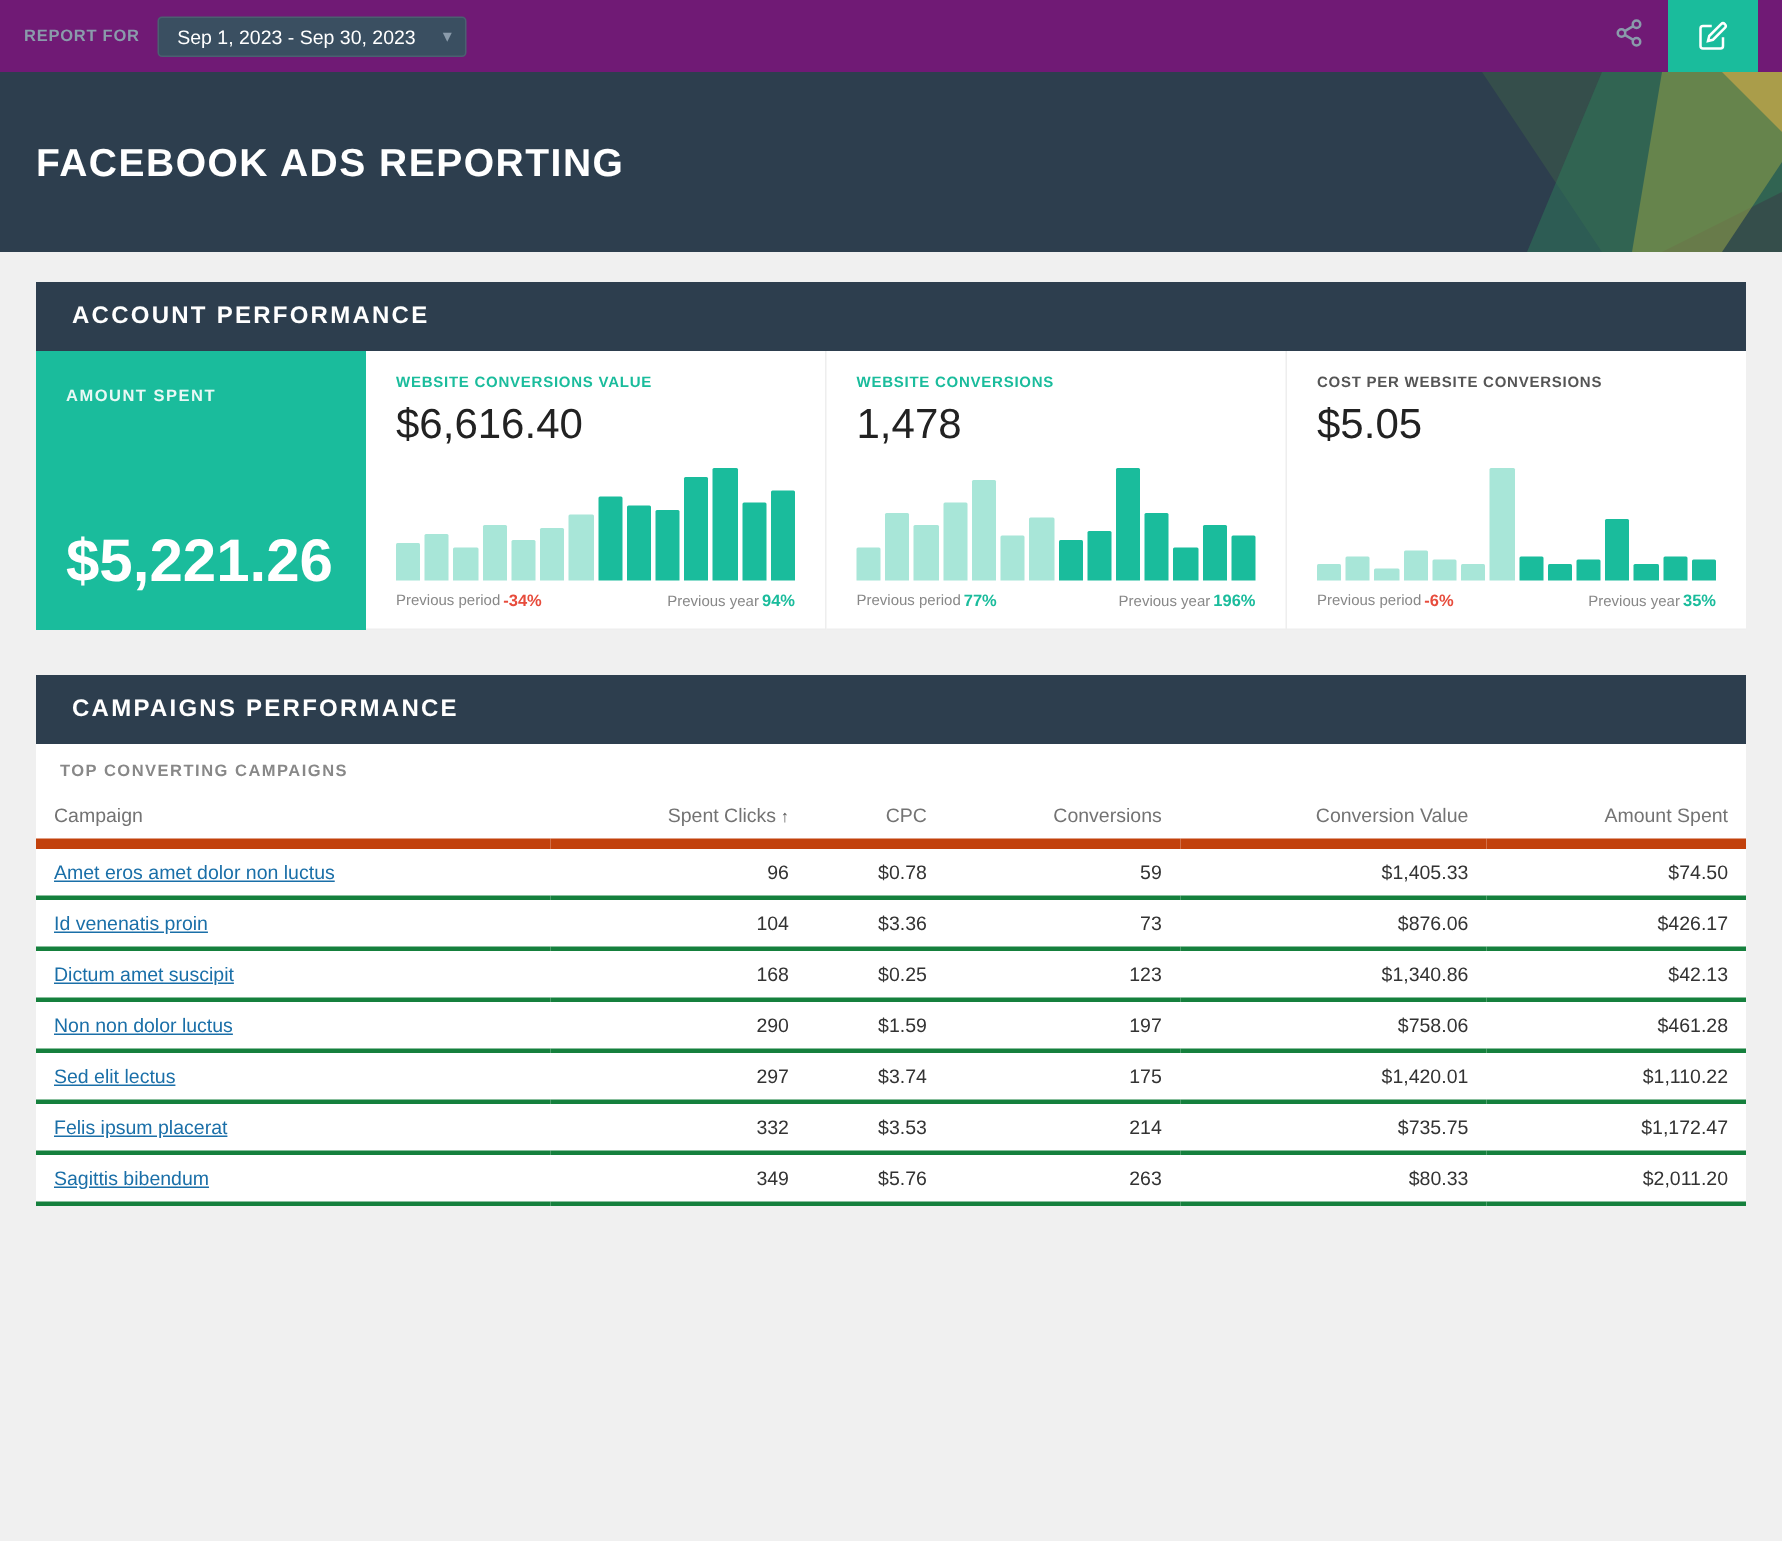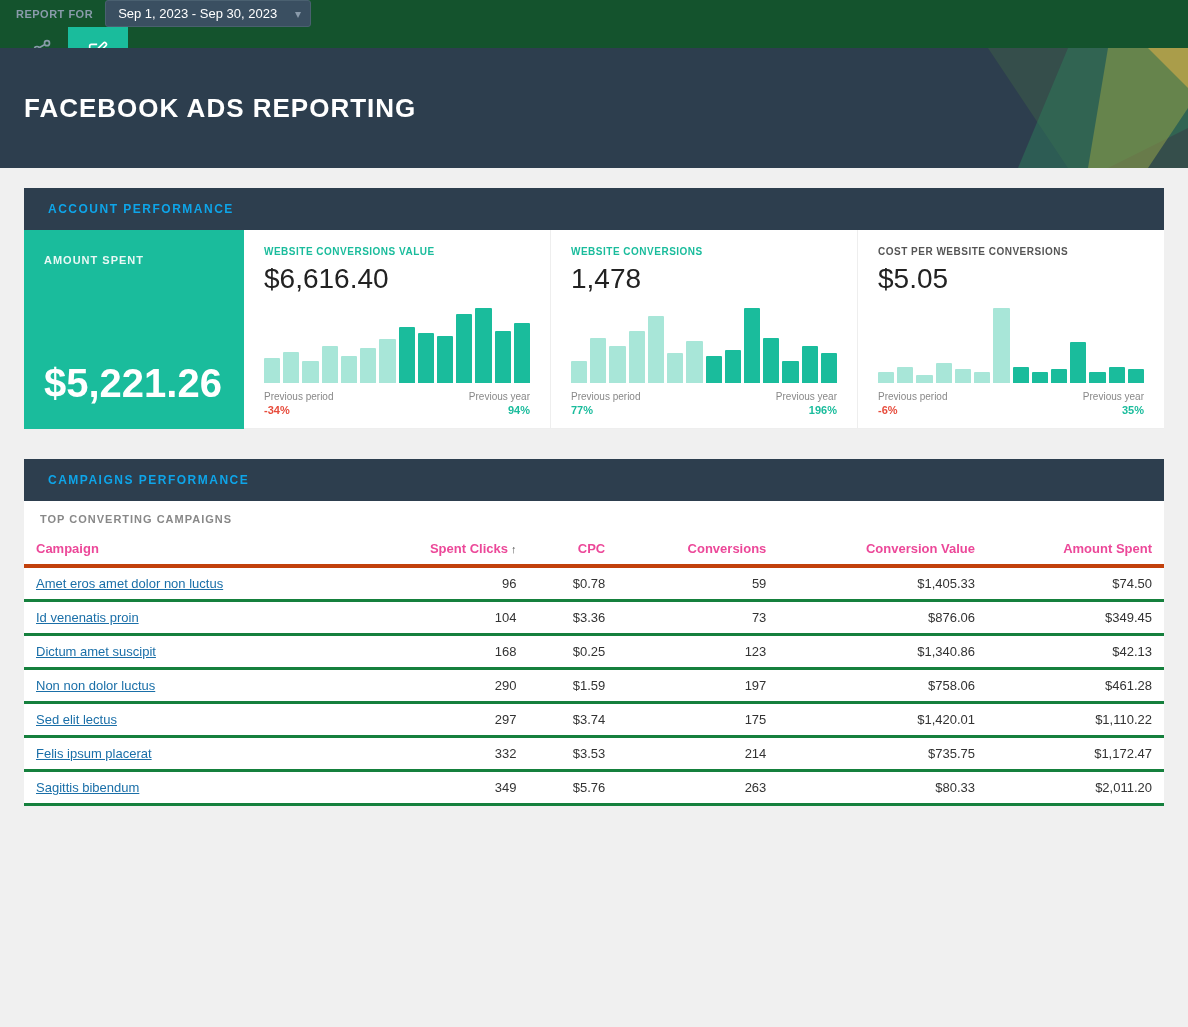--- a/index.html
+++ b/index.html
@@ -1,26 +1,25 @@
 <!DOCTYPE html>
 <html><head>
   <meta charset="utf-8">
   <style>
     * { box-sizing: border-box; margin: 0; padding: 0; }
     body { font-family: 'Arial', sans-serif; background: #f0f0f0; min-width: 1188px; }
 
     
     .top-nav {
-      background: #14532d;
-      display: flex;
-      align-items: flex-start;
+      background: #701a75;
+      display: flex;
+      align-items: center;
       justify-content: space-between;
       padding: 0 16px;
       height: 48px;
-      flex-direction: column;
     }
     .top-nav-left { display: flex; align-items: center; gap: 12px; }
     .report-for-label { color: #8a9bab; font-size: 11px; font-weight: bold; letter-spacing: 0.5px; }
     .date-range-select {
       background: #3a4f61;
       border: 1px solid #4a6070;
       color: #fff;
       padding: 5px 32px 5px 12px;
       font-size: 13px;
       border-radius: 3px;
@@ -86,23 +85,23 @@
       width: 400px;
       height: 120px;
     }
 
     
     .main-content { padding: 20px 24px; background: #f0f0f0; }
 
     
     .section-header {
       background: #2d3e4e;
-      color: #0ea5e9;
+      color: #ffffff;
       padding: 14px 24px;
-      font-size: 12px;
+      font-size: 16px;
       font-weight: bold;
       letter-spacing: 1.5px;
       margin-bottom: 0;
     }
 
     
     .account-perf-section { margin-bottom: 30px; }
     .account-perf-cards {
       display: flex;
       gap: 0;
@@ -172,43 +171,43 @@
     .metric-card-footer {
       display: flex;
       justify-content: space-between;
       font-size: 10px;
       color: #888;
     }
     .metric-footer-label { font-size: 10px; color: #888; }
     .metric-footer-value { font-size: 11px; font-weight: bold; }
     .metric-footer-value.negative { color: #e74c3c; }
     .metric-footer-value.positive { color: #1abc9c; }
-    .metric-footer-col { display: flex; flex-direction: column; align-items: flex-start; gap: 2px; }
+    .metric-footer-col { display: flex; flex-direction: row; align-items: flex-start; gap: 2px; }
     .metric-footer-col.right { align-items: flex-end; }
 
     
     .campaigns-section { background: white; }
     .top-converting-label {
       font-size: 11px;
       color: #888;
       letter-spacing: 1px;
       padding: 12px 16px 8px;
       font-weight: bold;
     }
     table {
       width: 100%;
       border-collapse: collapse;
       font-size: 13px;
     }
     thead th {
       padding: 8px 12px;
       text-align: right;
-      font-weight: bold;
-      color: #ec4899;
-      border-bottom: 4px solid #c2410c;
+      font-weight: normal;
+      color: #737373;
+      border-bottom: 7px solid #c2410c;
       font-size: 13px;
     }
     thead th:first-child { text-align: left; }
     thead th.with-arrow::after { content: ' ↑'; font-size: 11px; color: #555; }
     tbody tr { border-bottom: 3px solid #15803d; }
     tbody td {
       padding: 8px 12px;
       text-align: right;
       color: #333;
     }
@@ -396,21 +395,21 @@
             <td>59</td>
             <td>$1,405.33</td>
             <td>$74.50</td>
           </tr>
           <tr>
             <td>Id venenatis proin</td>
             <td>104</td>
             <td>$3.36</td>
             <td>73</td>
             <td>$876.06</td>
-            <td>$349.45</td>
+            <td>$426.17</td>
           </tr>
           <tr>
             <td>Dictum amet suscipit</td>
             <td>168</td>
             <td>$0.25</td>
             <td>123</td>
             <td>$1,340.86</td>
             <td>$42.13</td>
           </tr>
           <tr>

